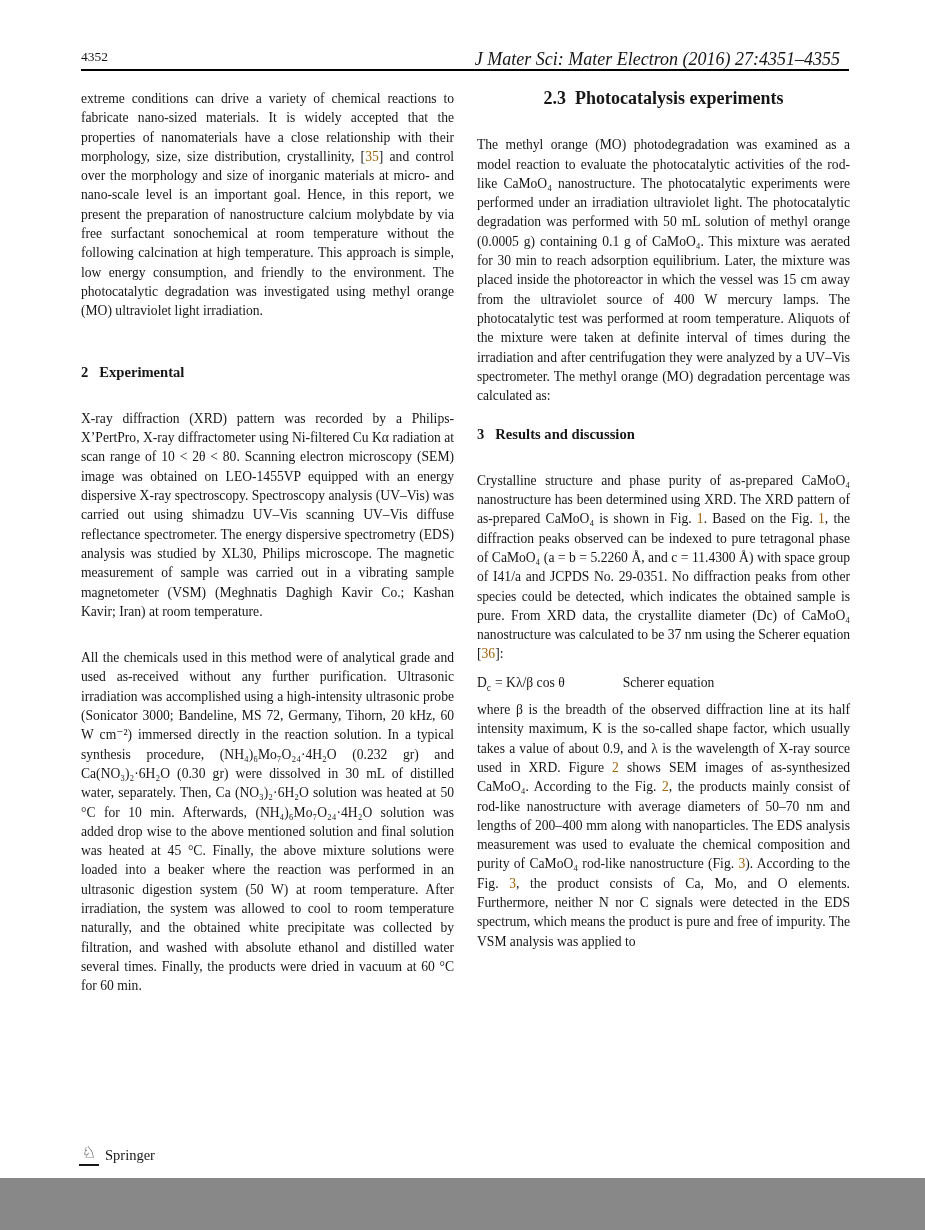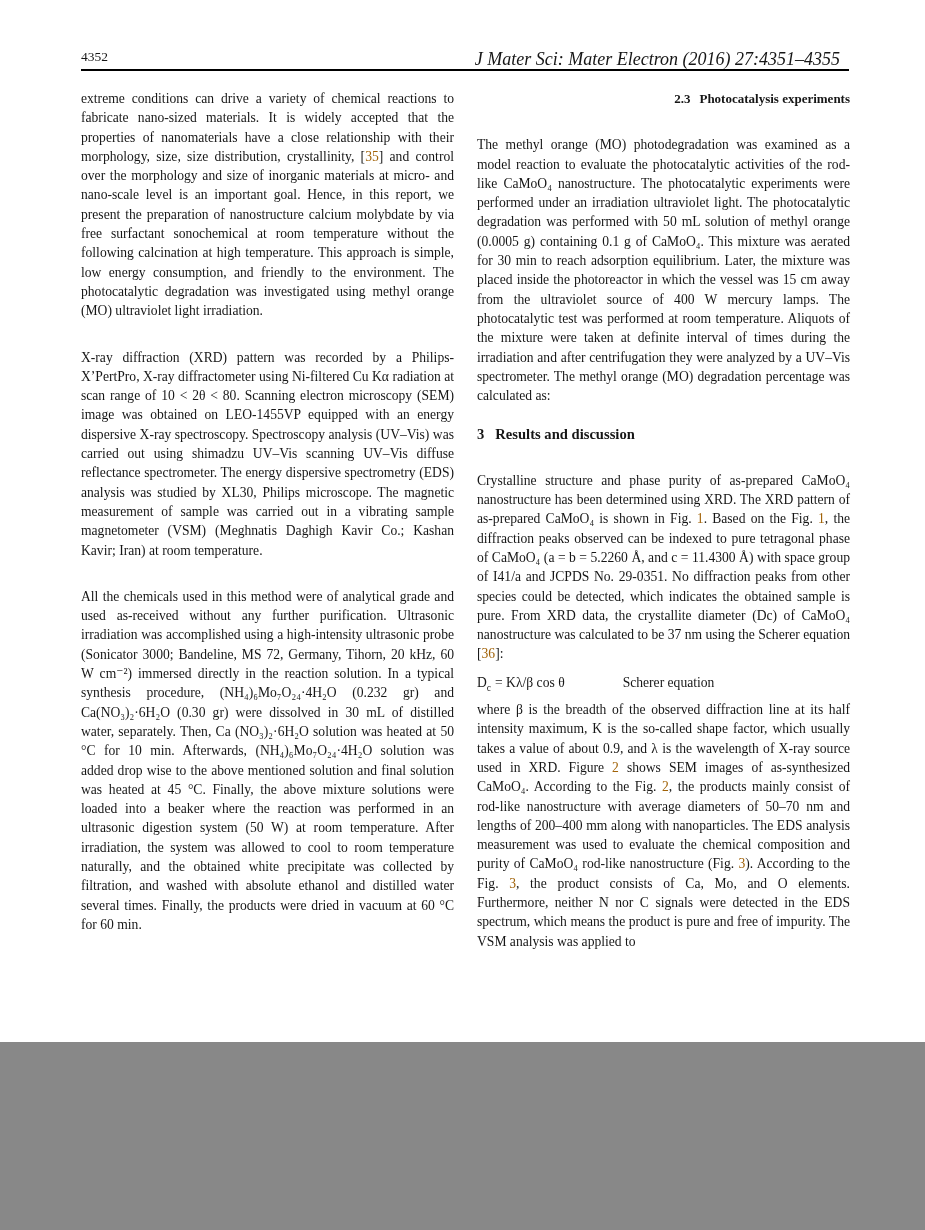--- a/index.html
+++ b/index.html
@@ -1,17 +1,17 @@
 <!DOCTYPE html>
 <html><head>
 <meta charset="utf-8">
 <style>
   html,body { margin:0; padding:0; background:#888; }
   .page {
-    position:relative; width:925px; height:1042px; margin:0 auto;
+    position:relative; width:925px; height:1178px; margin:0 auto;
     background:#ffffff; overflow:hidden;
     font-family:"Liberation Serif","DejaVu Serif",serif;
     color:#161616;
   }
   
   .hdr-left  { position:absolute; left:81px;  top:49px; font-size:13.5px; }
   .hdr-right { position:absolute; right:85px; top:49px; font-size:18px;font-style:italic; }
   .hdr-rule  { position:absolute; left:81px;  top:69px; width:768px; height:2px; background:#000; }
 
   
@@ -19,21 +19,21 @@
     position:absolute; top:89px; width:373px;
     font-size:13.6px; line-height:19.3px;
     text-align:justify; text-justify:inter-word;
   }
   .col-left  { left:81px;  }
   .col-right { left:477px; }
 
   p { margin:0; }
   .sec-h2 { font-size:14.6px; font-weight:bold; margin:0; text-align:left; }
   .sec-h2 .sec-num { margin-right:11px; }
-  .sec-h3 { font-size:13px; font-weight:bold; margin:0; text-align:right; }
+  .sec-h3 { font-size:18px; font-weight:bold; margin:0; text-align:center; }
   .sec-h3 .sec-num { margin-right:9px; }
 
   .mt-sec    { margin-top:42px; }
   .mt-sub    { margin-top:22px; }
   .mt-par    { margin-top:27px; }
   .mt-sub2   { margin-top:20px; }
 
   .ref { color:#a16207; cursor:pointer; }
 
   
@@ -62,20 +62,23 @@
 
 <div class="page">
 
   <div class="hdr-left">4352</div>
   <div class="hdr-right">J Mater Sci: Mater Electron (2016) 27:4351–4355</div>
   <div class="hdr-rule"></div>
 
   <div class="col col-left">
     <p><span>extreme conditions can drive a variety of chemical reactions to fabricate nano-sized materials. It is widely accepted that the properties of nanomaterials have a close relationship with their morphology, size, size distribution, crystallinity, [</span><span class="ref">35</span><span>] and control over the morphology and size of inorganic materials at micro- and nano-scale level is an important goal. Hence, in this report, we present the preparation of nanostructure calcium molybdate by via free surfactant sonochemical at room temperature without the following calcination at high temperature. This approach is simple, low energy consumption, and friendly to the environment. The photocatalytic degradation was investigated using methyl orange (MO) ultraviolet light irradiation.</span></p>
 
+    <h2 class="sec-h2 mt-sec">
+      <span class="sec-num">2</span><span>Experimental</span>
+    </h2>
 
 
     <p class="mt-par"><span>X-ray diffraction (XRD) pattern was recorded by a Philips-X’PertPro, X-ray diffractometer using Ni-filtered Cu Kα radiation at scan range of 10 &lt; 2θ &lt; 80. Scanning electron microscopy (SEM) image was obtained on LEO-1455VP equipped with an energy dispersive X-ray spectroscopy. Spectroscopy analysis (UV–Vis) was carried out using shimadzu UV–Vis scanning UV–Vis diffuse reflectance spectrometer. The energy dispersive spectrometry (EDS) analysis was studied by XL30, Philips microscope. The magnetic measurement of sample was carried out in a vibrating sample magnetometer (VSM) (Meghnatis Daghigh Kavir Co.; Kashan Kavir; Iran) at room temperature.</span></p>
 
 
     <p class="mt-par"><span>All the chemicals used in this method were of analytical grade and used as-received without any further purification. Ultrasonic irradiation was accomplished using a high-intensity ultrasonic probe (Sonicator 3000; Bandeline, MS 72, Germany, Tihorn, 20 kHz, 60 W cm⁻²) immersed directly in the reaction solution. In a typical synthesis procedure, (NH₄)₆Mo₇O₂₄·4H₂O (0.232 gr) and Ca(NO₃)₂·6H₂O (0.30 gr) were dissolved in 30 mL of distilled water, separately. Then, Ca (NO₃)₂·6H₂O solution was heated at 50 °C for 10 min. Afterwards, (NH₄)₆Mo₇O₂₄·4H₂O solution was added drop wise to the above mentioned solution and final solution was heated at 45 °C. Finally, the above mixture solutions were loaded into a beaker where the reaction was performed in an ultrasonic digestion system (50 W) at room temperature. After irradiation, the system was allowed to cool to room temperature naturally, and the obtained white precipitate was collected by filtration, and washed with absolute ethanol and distilled water several times. Finally, the products were dried in vacuum at 60 °C for 60 min.</span></p>
   </div>
 
   <div class="col col-right">
     <h3 class="sec-h3">

